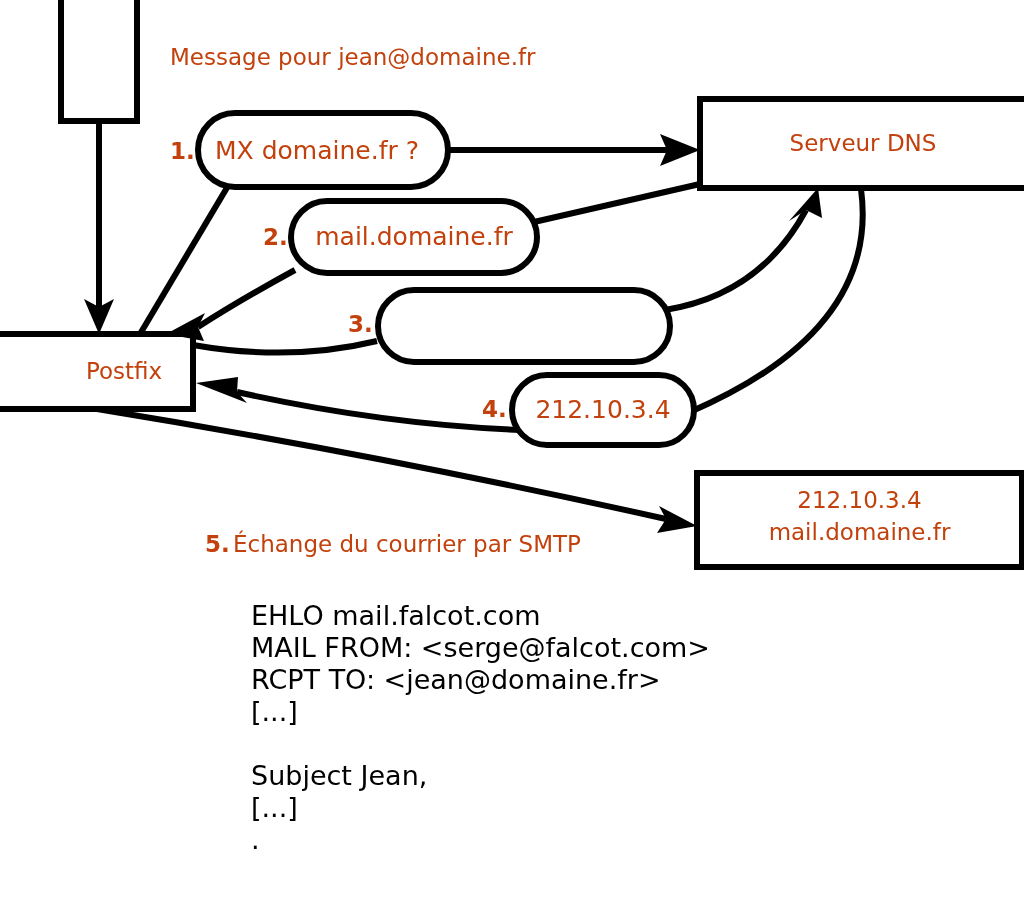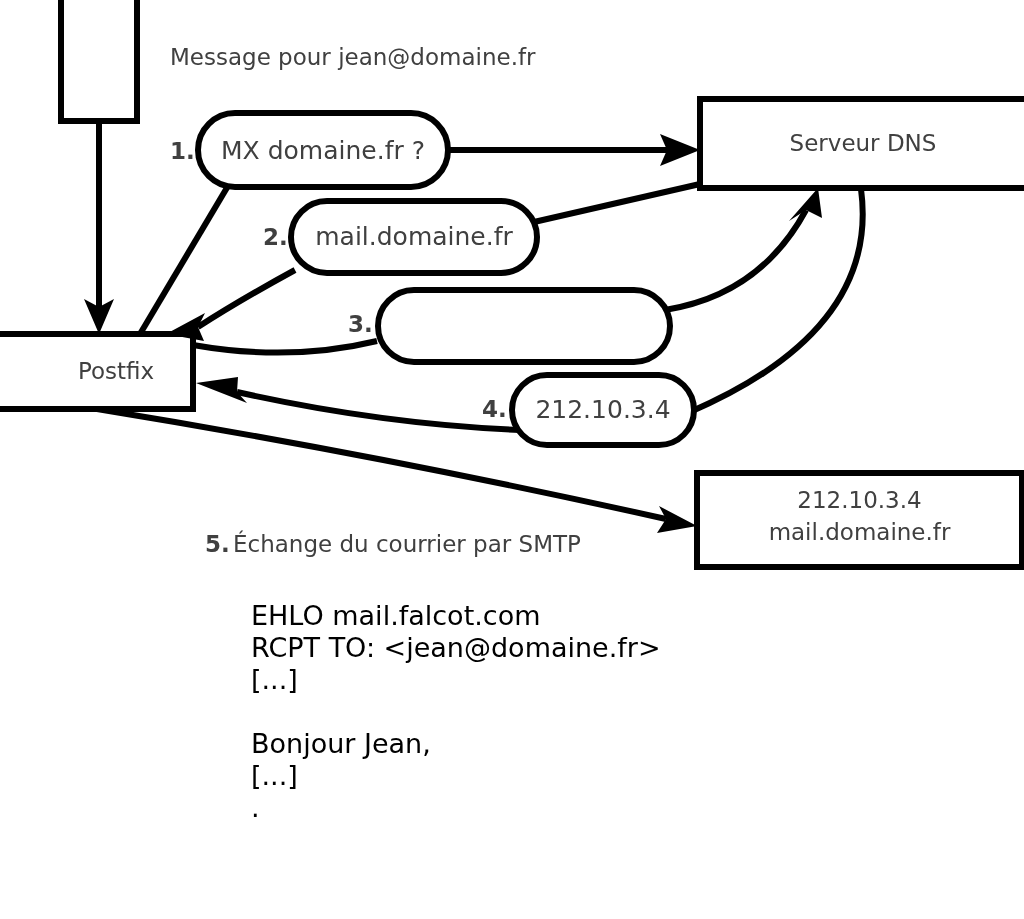--- a/index.html
+++ b/index.html
@@ -44,21 +44,21 @@
   }
   .arrowhead {
     fill: #000000;
     stroke: none;
   }
   
   .txt {
     position: absolute;
     white-space: nowrap;
     font-family: "DejaVu Sans", sans-serif;
-    color: #404040;
+    color: #c2410c;
     line-height: 1.0;
   }
   .node-label {
     font-size: 23px;
     text-align: center;
   }
   .node-label-2 {
     font-size: 23px;
     text-align: center;
     line-height: 1.35;
@@ -115,32 +115,32 @@
 
     <path class="connector" d="M 520 430 Q 380 424 237 392"></path>
     <polygon class="arrowhead" points="196,383 238,377 237,392 247,403"></polygon>
 
     <path class="connector" d="M 97 409 Q 380 455 666 519"></path>
     <polygon class="arrowhead" points="697,526 659,506 666,519 657,533"></polygon>
   </svg>
 
   <div class="txt caption" style="left:170px; top:46px;">Message pour jean@domaine.fr</div>
 
-  <div class="txt node-label" style="left:8px; top:360px; width:216px;">Postfix</div>
+  <div class="txt node-label" style="left:16px; top:360px; width:216px;">Postfix</div>
 
   <div class="txt node-label" style="left:700px; top:132px; width:326px;">Serveur DNS</div>
 
   <div class="txt node-label-2" style="left:697px; top:485px; width:325px;">212.10.3.4</div>
   <div class="txt node-label-2" style="left:697px; top:517px; width:325px;">mail.domaine.fr</div>
 
   <div class="txt step-num" style="left:170px; top:140px;">1.</div>
   <svg class="bubble-svg" style="position:absolute; left:195px; top:110px; width:256px; height:80px;" viewBox="0 0 256 80" xmlns="http://www.w3.org/2000/svg">
     <rect class="bubble" x="3" y="3" width="250" height="74" rx="37" ry="37"></rect>
   </svg>
-  <div class="txt bubble-label" style="left:195px; top:138px; width:256px;">MX domaine.fr ?</div>
+  <div class="txt bubble-label" style="left:189px; top:138px; width:256px;">MX domaine.fr ?</div>
 
   <div class="txt step-num" style="left:263px; top:226px;">2.</div>
   <svg style="position:absolute; left:288px; top:198px; width:252px; height:78px;" viewBox="0 0 252 78" xmlns="http://www.w3.org/2000/svg">
     <rect class="bubble" x="3" y="3" width="246" height="72" rx="36" ry="36"></rect>
   </svg>
   <div class="txt bubble-label" style="left:288px; top:224px; width:252px;">mail.domaine.fr</div>
 
   <div class="txt step-num" style="left:348px; top:313px;">3.</div>
   <svg style="position:absolute; left:375px; top:287px; width:298px; height:78px;" viewBox="0 0 298 78" xmlns="http://www.w3.org/2000/svg">
     <rect class="bubble" x="3" y="3" width="292" height="72" rx="36" ry="36"></rect>
@@ -150,21 +150,22 @@
   <svg style="position:absolute; left:509px; top:372px; width:188px; height:76px;" viewBox="0 0 188 76" xmlns="http://www.w3.org/2000/svg">
     <rect class="bubble" x="3" y="3" width="182" height="70" rx="35" ry="35"></rect>
   </svg>
   <div class="txt bubble-label" style="left:509px; top:397px; width:188px;">212.10.3.4</div>
 
   <div class="txt step-num" style="left:205px; top:533px;">5.</div>
   <div class="txt caption" style="left:233px; top:533px;">Échange du courrier par SMTP</div>
 
   <div style="position:absolute; left:251px; top:600px;">
     <div class="smtp-line" style="height:32px;">EHLO mail.falcot.com</div>
+    <div class="smtp-line" style="height:32px;">MAIL FROM: &lt;serge@falcot.com&gt;</div>
     <div class="smtp-line" style="height:32px;">RCPT TO: &lt;jean@domaine.fr&gt;</div>
     <div class="smtp-line" style="height:32px;">[...]</div>
     <div class="smtp-line" style="height:32px;">&nbsp;</div>
-    <div class="smtp-line" style="height:32px;">Bonjour Jean,</div>
+    <div class="smtp-line" style="height:32px;">Subject Jean,</div>
     <div class="smtp-line" style="height:32px;">[...]</div>
     <div class="smtp-line" style="height:32px;">.</div>
   </div>
 
 </div>
 
 </body></html>

